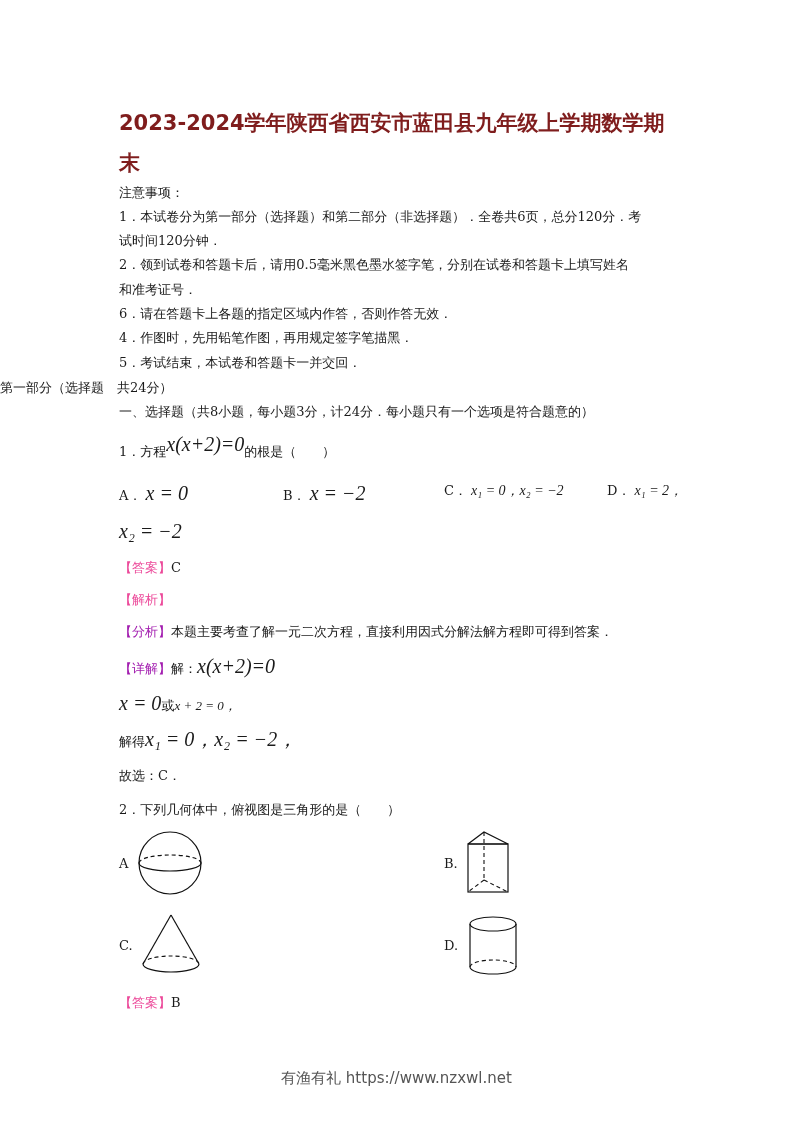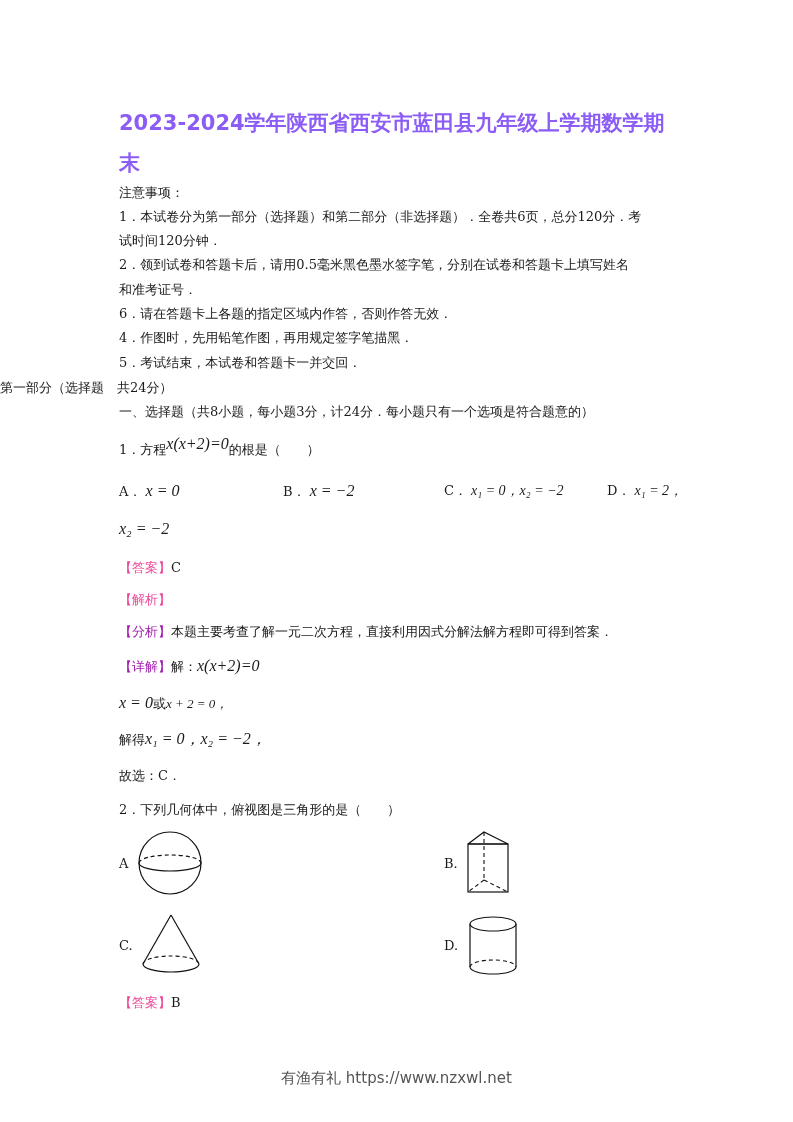--- a/index.html
+++ b/index.html
@@ -1,23 +1,23 @@
 <!DOCTYPE html>
 <html><head>
 <meta charset="utf-8">
 <style>
   html, body { margin:0; padding:0; background:#fff; }
   body { width:793px; height:1122px; position:relative; overflow:hidden;
          font-family:"DejaVu Serif","Liberation Serif",serif; color:#1a1a1a; }
   .title { position:absolute; left:119px; top:103px; width:560px;
            font-family:"DejaVu Sans","Liberation Sans",sans-serif; font-weight:bold;
-           font-size:21px; line-height:40px; color:#8b5cf6; }
+           font-size:21px; line-height:40px; color:#7f1d1d; }
   .line { position:absolute; left:119px; font-size:13px; line-height:18px; white-space:nowrap; }
   .center { left:0; width:793px; text-align:left; }
-  .math { font-family:"Liberation Serif","DejaVu Serif",serif; font-style:italic; font-size:16px; }
+  .math { font-family:"Liberation Serif","DejaVu Serif",serif; font-style:italic; font-size:20px; }
   .tag { color:#ec4899; }
   .tagdark { color:#a21caf; }
   .opt { position:absolute; font-size:13px; white-space:nowrap; }
   .fig { position:absolute; }
   .footer { position:absolute; left:0; width:793px; top:1069px; text-align:center;
             font-family:"DejaVu Sans","Liberation Sans",sans-serif; font-size:15px; color:#555; }
 </style>
 </head>
 <body>
 

